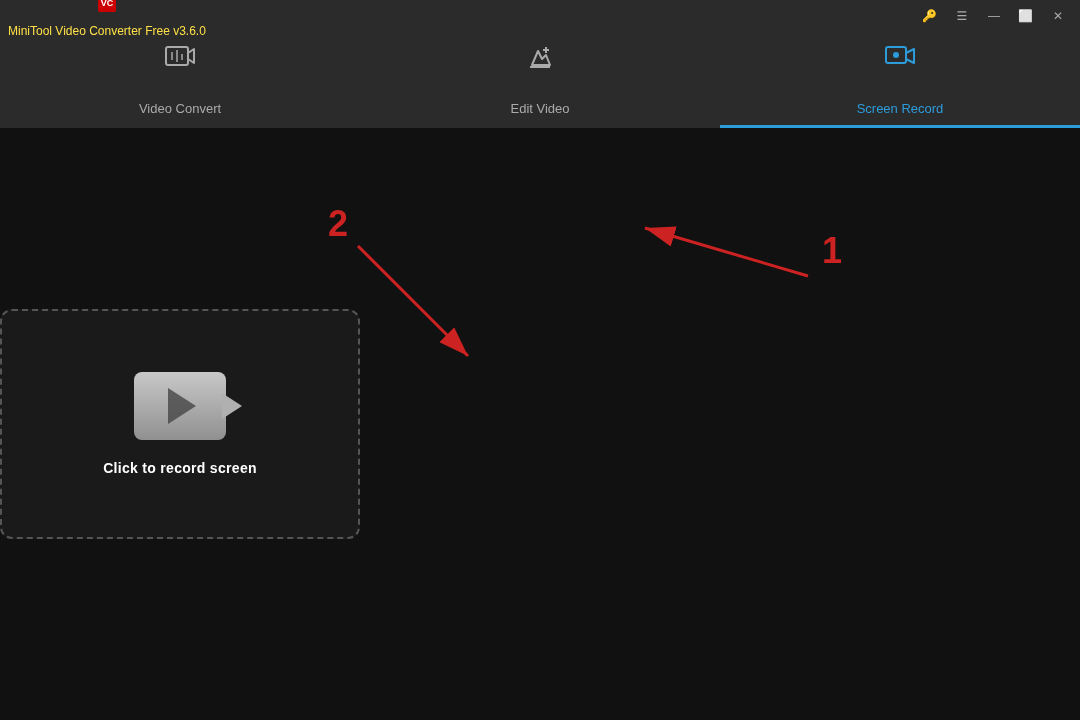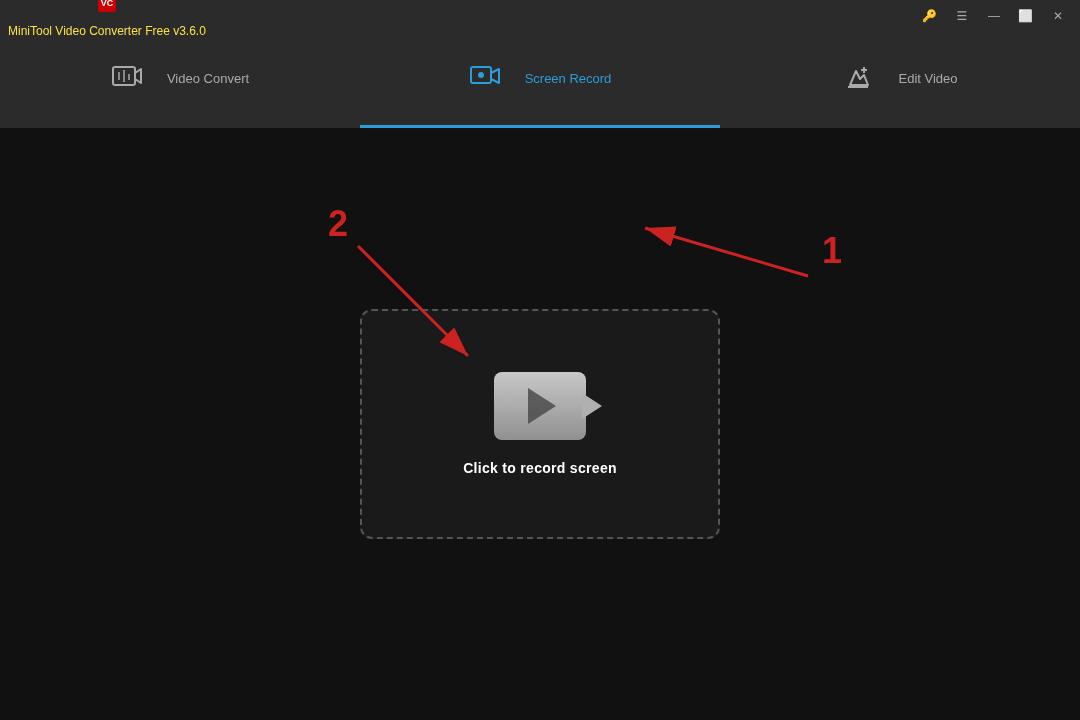--- a/index.html
+++ b/index.html
@@ -72,21 +72,21 @@
       left: 0;
       width: 100%;
       height: 96px;
       background: #2b2b2b;
       display: flex;
       align-items: stretch;
     }
     .nav-item {
       flex: 1;
       display: flex;
-      flex-direction: row;
+      flex-direction: column;
       align-items: center;
       justify-content: center;
       gap: 24px;
       cursor: pointer;
       color: #aaaaaa;
       font-size: 13px;
       border-bottom: 3px solid transparent;
       transition: color 0.2s;
     }
     .nav-item.active {
@@ -101,21 +101,20 @@
     
     #main-content {
       position: absolute;
       top: 128px;
       left: 0;
       width: 100%;
       height: calc(720px - 128px);
       background: #111111;
       display: flex;
       align-items: center;
-      justify-content: center;
     }
 
     
     #record-area {
       width: 360px;
       height: 230px;
       border: 2px dashed #555555;
       border-radius: 12px;
       display: flex;
       flex-direction: column;
@@ -176,42 +175,42 @@
         <polyline points="24,12 30,8 30,22 24,18" stroke="#aaaaaa" stroke-width="2" fill="none" stroke-linejoin="round"></polyline>
         <line x1="8" y1="11" x2="8" y2="19" stroke="#aaaaaa" stroke-width="1.5"></line>
         <line x1="13" y1="9" x2="13" y2="21" stroke="#aaaaaa" stroke-width="1.5"></line>
         <line x1="18" y1="13" x2="18" y2="19" stroke="#aaaaaa" stroke-width="1.5"></line>
       </svg>
     </div>
     <span>Video Convert</span>
   </div>
 
 
-  <div class="nav-item active">
-    <div class="nav-icon">
-      <svg width="32" height="32" viewBox="0 0 32 32" fill="none">
-        <rect x="2" y="6" width="20" height="16" rx="2" stroke="#2d9cdb" stroke-width="2" fill="none"></rect>
-        <polyline points="22,12 30,8 30,22 22,18" stroke="#2d9cdb" stroke-width="2" fill="none" stroke-linejoin="round"></polyline>
-        <circle cx="12" cy="14" r="3" fill="#2d9cdb"></circle>
-      </svg>
-    </div>
-    <span>Screen Record</span>
-  </div>
-
   <div class="nav-item">
     <div class="nav-icon">
       <svg width="32" height="32" viewBox="0 0 32 32" fill="none">
         <path d="M8 24 L14 10 L18 18 L22 14 L26 24 Z" stroke="#aaaaaa" stroke-width="2" fill="none" stroke-linejoin="round"></path>
         <line x1="6" y1="26" x2="26" y2="26" stroke="#aaaaaa" stroke-width="2"></line>
         <line x1="22" y1="6" x2="22" y2="12" stroke="#aaaaaa" stroke-width="2"></line>
         <line x1="19" y1="9" x2="25" y2="9" stroke="#aaaaaa" stroke-width="2"></line>
       </svg>
     </div>
     <span>Edit Video</span>
   </div>
+
+  <div class="nav-item active">
+    <div class="nav-icon">
+      <svg width="32" height="32" viewBox="0 0 32 32" fill="none">
+        <rect x="2" y="6" width="20" height="16" rx="2" stroke="#2d9cdb" stroke-width="2" fill="none"></rect>
+        <polyline points="22,12 30,8 30,22 22,18" stroke="#2d9cdb" stroke-width="2" fill="none" stroke-linejoin="round"></polyline>
+        <circle cx="12" cy="14" r="3" fill="#2d9cdb"></circle>
+      </svg>
+    </div>
+    <span>Screen Record</span>
+  </div>
 </div>
 
 <div id="main-content">
   <div id="record-area">
     <div style="display:flex; align-items:center; justify-content:center; position:relative;">
 
       <div style="width:92px; height:68px; background: linear-gradient(180deg, #c8c8c8 0%, #909090 100%); border-radius:8px; display:flex; align-items:center; justify-content:center; position:relative;">
 
         <div style="width:0; height:0; border-top:18px solid transparent; border-bottom:18px solid transparent; border-left:28px solid rgba(70,70,70,0.8); margin-left:4px;"></div>
 

